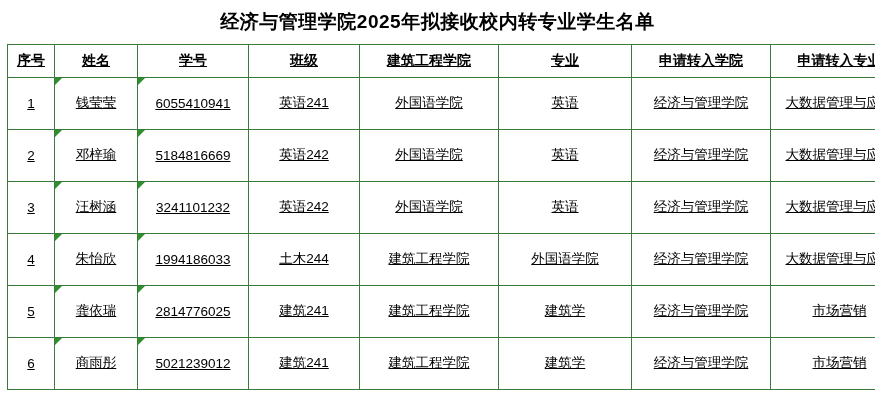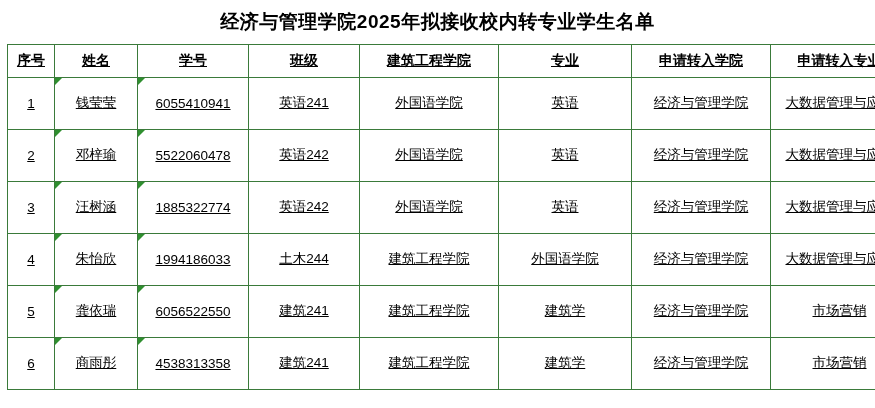--- a/index.html
+++ b/index.html
@@ -106,32 +106,32 @@
         <td>英语241</td>
         <td>外国语学院</td>
         <td>英语</td>
         <td>经济与管理学院</td>
         <td>大数据管理与应用</td>
       </tr>
 
       <tr>
         <td>2</td>
         <td class="name-cell mark">邓梓瑜</td>
-        <td class="mark">5522060478</td>
+        <td class="mark">5184816669</td>
         <td>英语242</td>
         <td>外国语学院</td>
         <td>英语</td>
         <td>经济与管理学院</td>
         <td>大数据管理与应用</td>
       </tr>
 
       <tr>
         <td>3</td>
         <td class="name-cell mark">汪树涵</td>
-        <td class="mark">1885322774</td>
+        <td class="mark">3241101232</td>
         <td>英语242</td>
         <td>外国语学院</td>
         <td>英语</td>
         <td>经济与管理学院</td>
         <td>大数据管理与应用</td>
       </tr>
 
       <tr>
         <td>4</td>
         <td class="name-cell mark">朱怡欣</td>
@@ -139,32 +139,32 @@
         <td>土木244</td>
         <td>建筑工程学院</td>
         <td>外国语学院</td>
         <td>经济与管理学院</td>
         <td>大数据管理与应用</td>
       </tr>
 
       <tr>
         <td>5</td>
         <td class="name-cell mark">龚依瑞</td>
-        <td class="mark">6056522550</td>
+        <td class="mark">2814776025</td>
         <td>建筑241</td>
         <td>建筑工程学院</td>
         <td>建筑学</td>
         <td>经济与管理学院</td>
         <td>市场营销</td>
       </tr>
 
       <tr>
         <td>6</td>
         <td class="name-cell mark">商雨彤</td>
-        <td class="mark">4538313358</td>
+        <td class="mark">5021239012</td>
         <td>建筑241</td>
         <td>建筑工程学院</td>
         <td>建筑学</td>
         <td>经济与管理学院</td>
         <td>市场营销</td>
       </tr>
 
     </tbody>
   </table>
 

